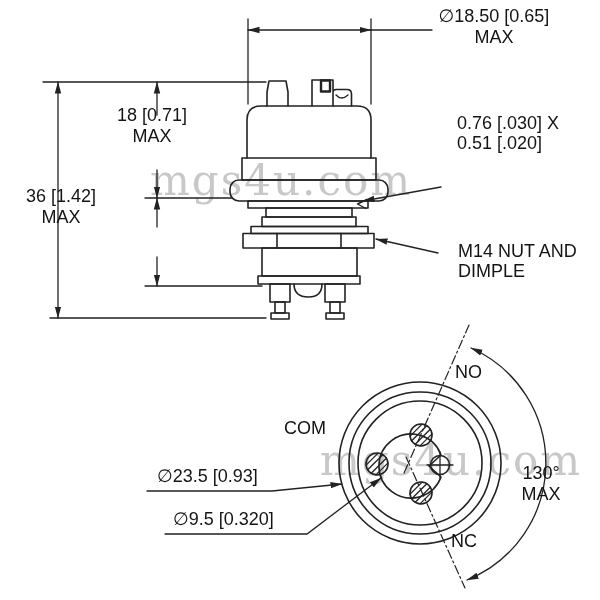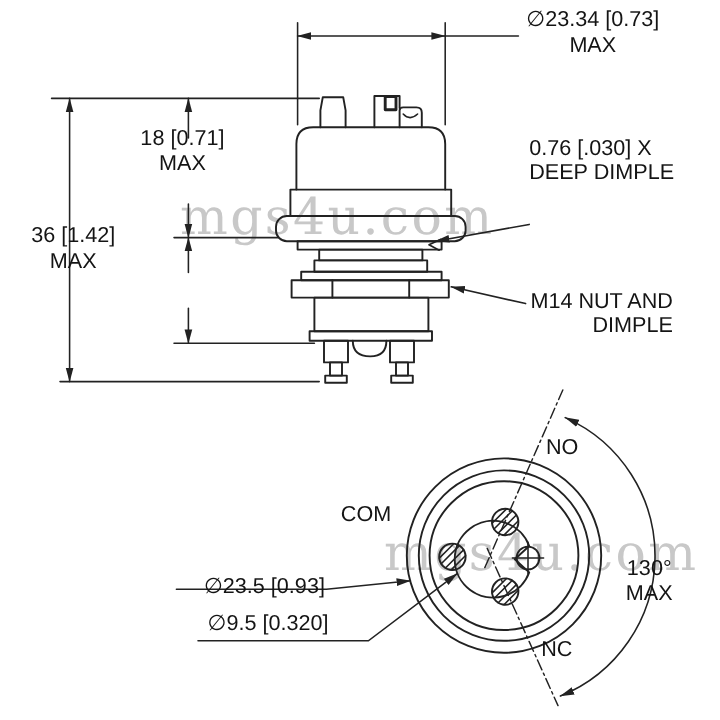--- a/index.html
+++ b/index.html
@@ -20,21 +20,21 @@
   }
   svg.lines{position:absolute;left:0;top:0;}
   .lbl{
     position:absolute;
     font-size:18px;
     line-height:21px;
     color:var(--txt,#111);
     white-space:nowrap;
   }
   .lbl.center{text-align:center;}
-  .note{line-height:20px;}
+  .note{line-height:20px;margin-left:16px;}
 </style>
 </head>
 <body>
 
 <div class="screen" style="--bg: #ffffff; --txt: #141414; --wm: #c8c8c8;">
 
   <div class="wm" style="left:150px;top:156px;">mgs4u.com</div>
   <div class="wm" style="left:320px;top:436px;">mgs4u.com</div>
 
   <svg class="lines" width="600" height="600" viewBox="0 0 600 600">
@@ -155,50 +155,50 @@
 
       <path d="M471,348 A126,126 0 0 1 467,580" marker-start="url(#arr)" marker-end="url(#arr)"></path>
 
       <path d="M147,491 H272 L342,484" marker-end="url(#arr)"></path>
 
       <path d="M165,534 H307 L381,478" marker-end="url(#arr)"></path>
     </g>
   </svg>
 
   <div class="lbl center" style="left:428px;top:6px;width:132px;">
-    <div>∅23.34 [0.73]</div>
+    <div>∅18.50 [0.65]</div>
     <div>MAX</div>
   </div>
 
   <div class="lbl center" style="left:108px;top:105px;width:88px;">
     <div>18 [0.71]</div>
     <div>MAX</div>
   </div>
 
   <div class="lbl center" style="left:22px;top:186px;width:78px;">
     <div>36 [1.42]</div>
     <div>MAX</div>
   </div>
 
 
   <div class="lbl note" style="left:441px;top:113px;">
     <div>0.76 [.030] X</div>
-    <div>DEEP DIMPLE</div>
-  </div>
-
-  <div class="lbl note" style="left:442px;top:241px;text-align:right;">
+    <div>0.51 [.020]</div>
+  </div>
+
+  <div class="lbl note" style="left:442px;top:241px;">
     <div>M14 NUT AND</div>
     <div>DIMPLE</div>
   </div>
 
   <div class="lbl" style="left:284px;top:418px;">COM</div>
   <div class="lbl" style="left:455px;top:362px;">NO</div>
   <div class="lbl" style="left:451px;top:531px;">NC</div>
 
   <div class="lbl center" style="left:512px;top:463px;width:58px;">
     <div>130°</div>
     <div>MAX</div>
   </div>
 
-  <div class="lbl" style="left:170px;top:466px;margin-top:12px;">∅23.5 [0.93]</div>
+  <div class="lbl" style="left:157px;top:466px;">∅23.5 [0.93]</div>
   <div class="lbl" style="left:173px;top:509px;">∅9.5 [0.320]</div>
 
 </div>
 
 </body></html>

